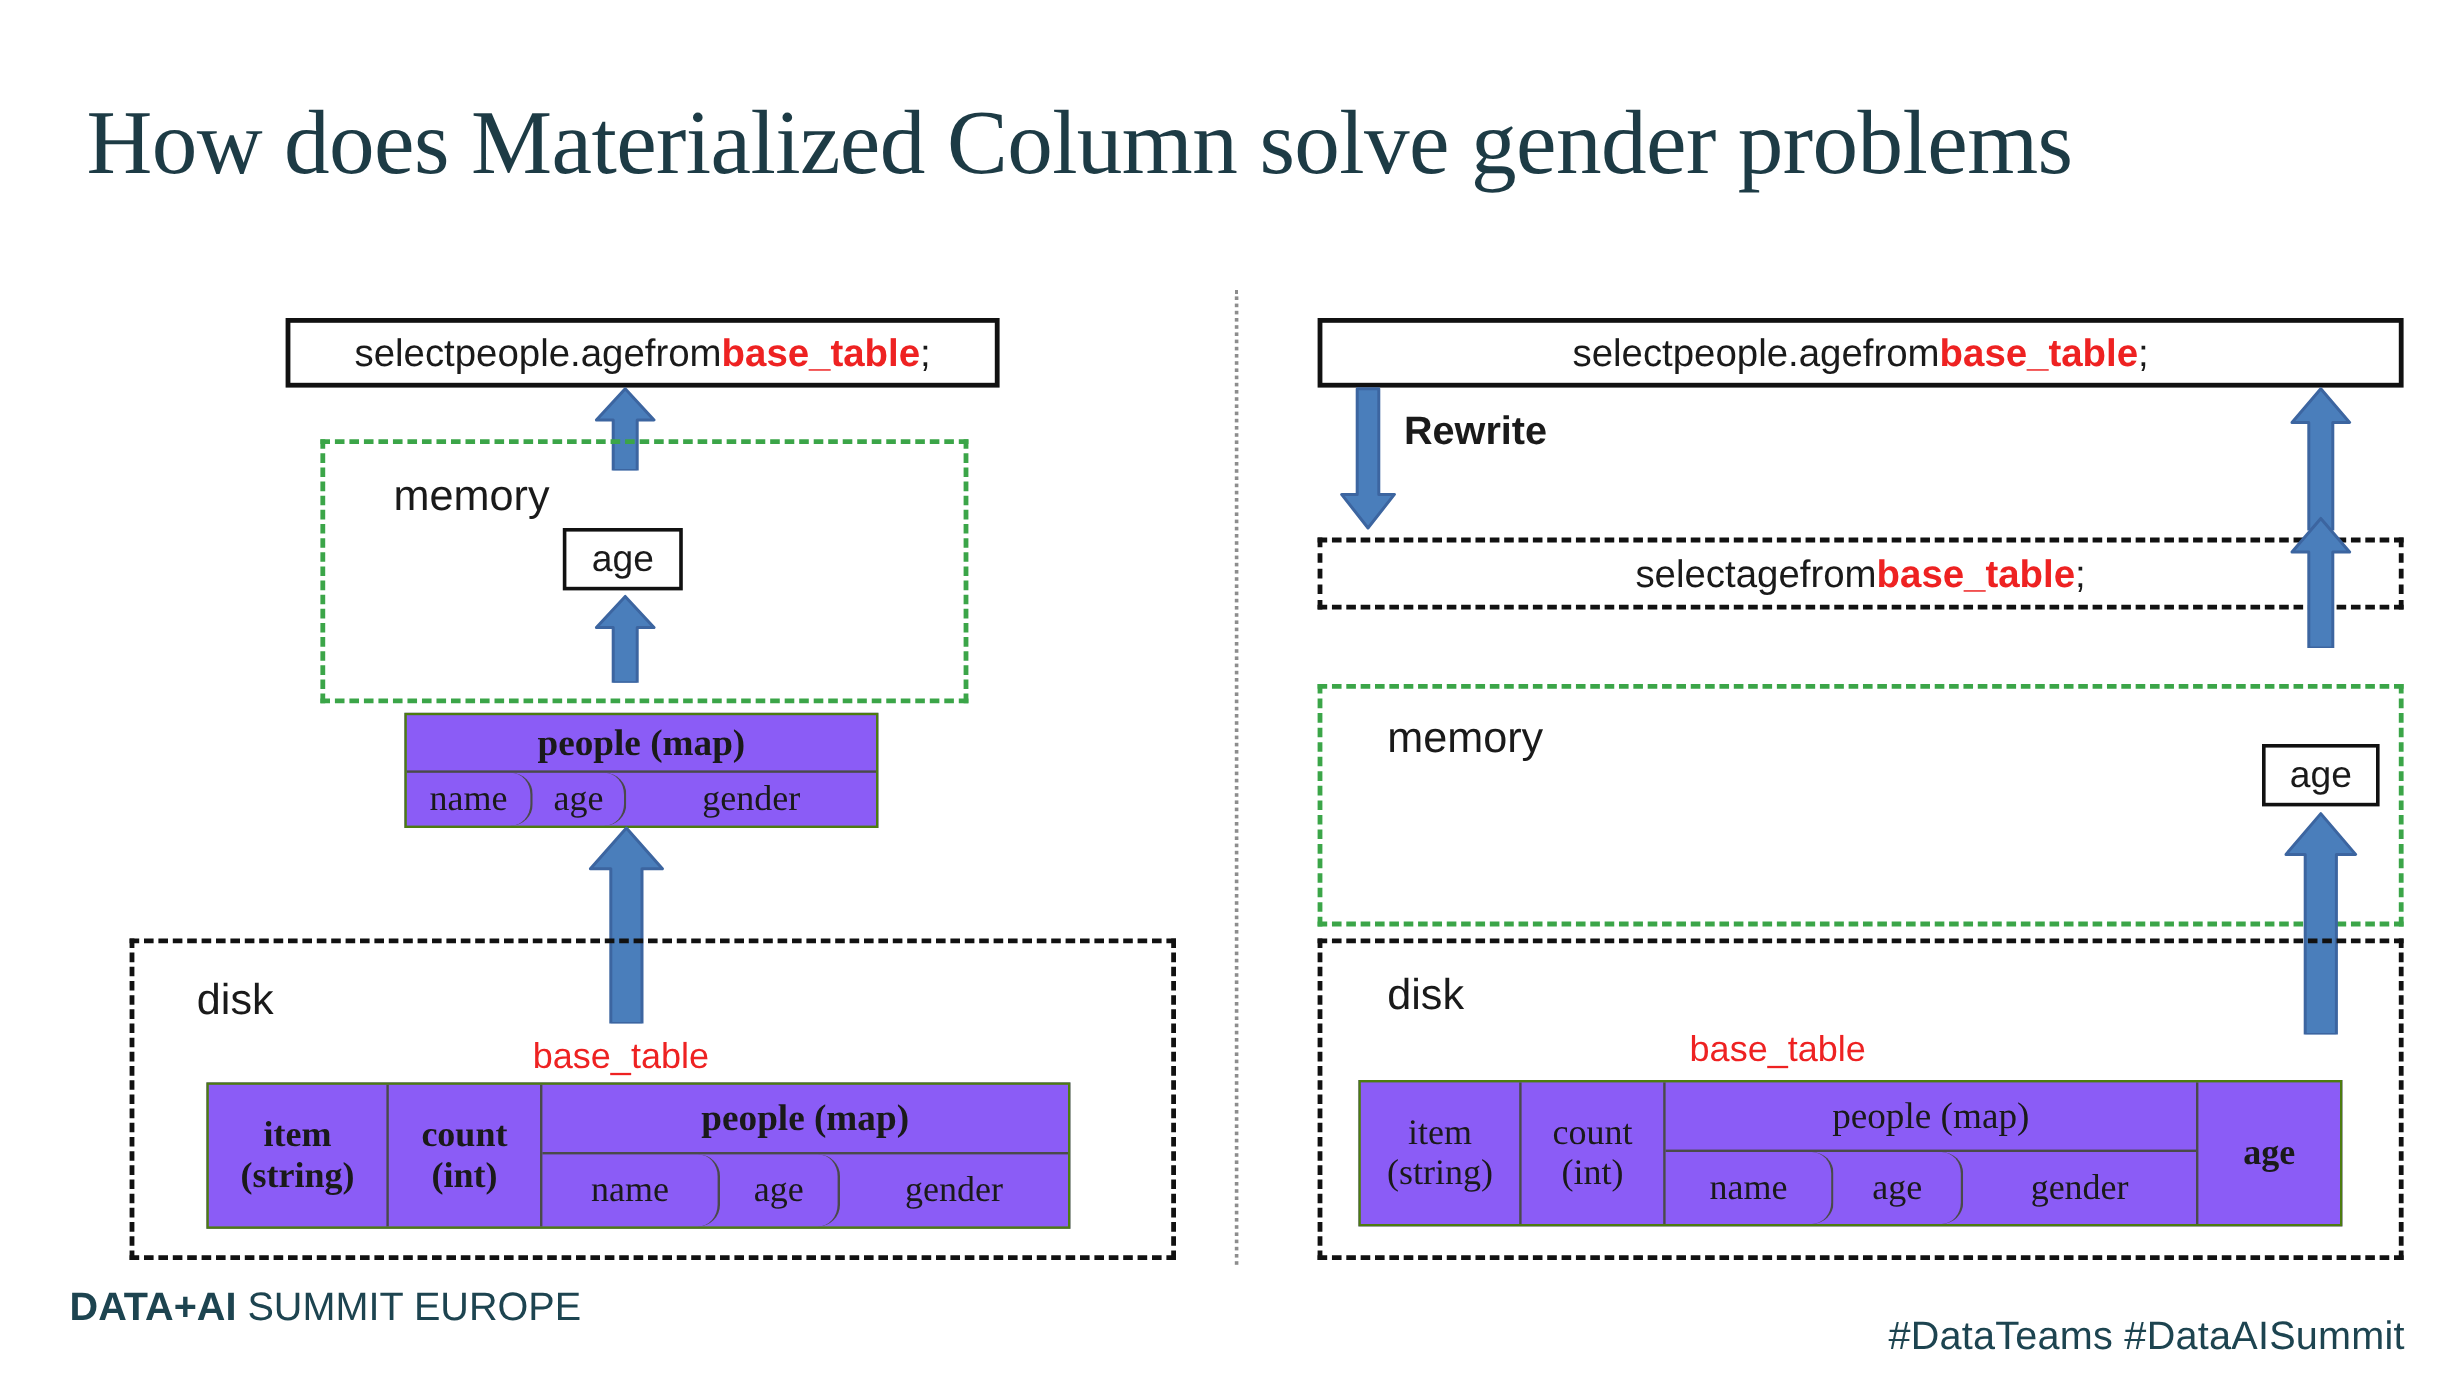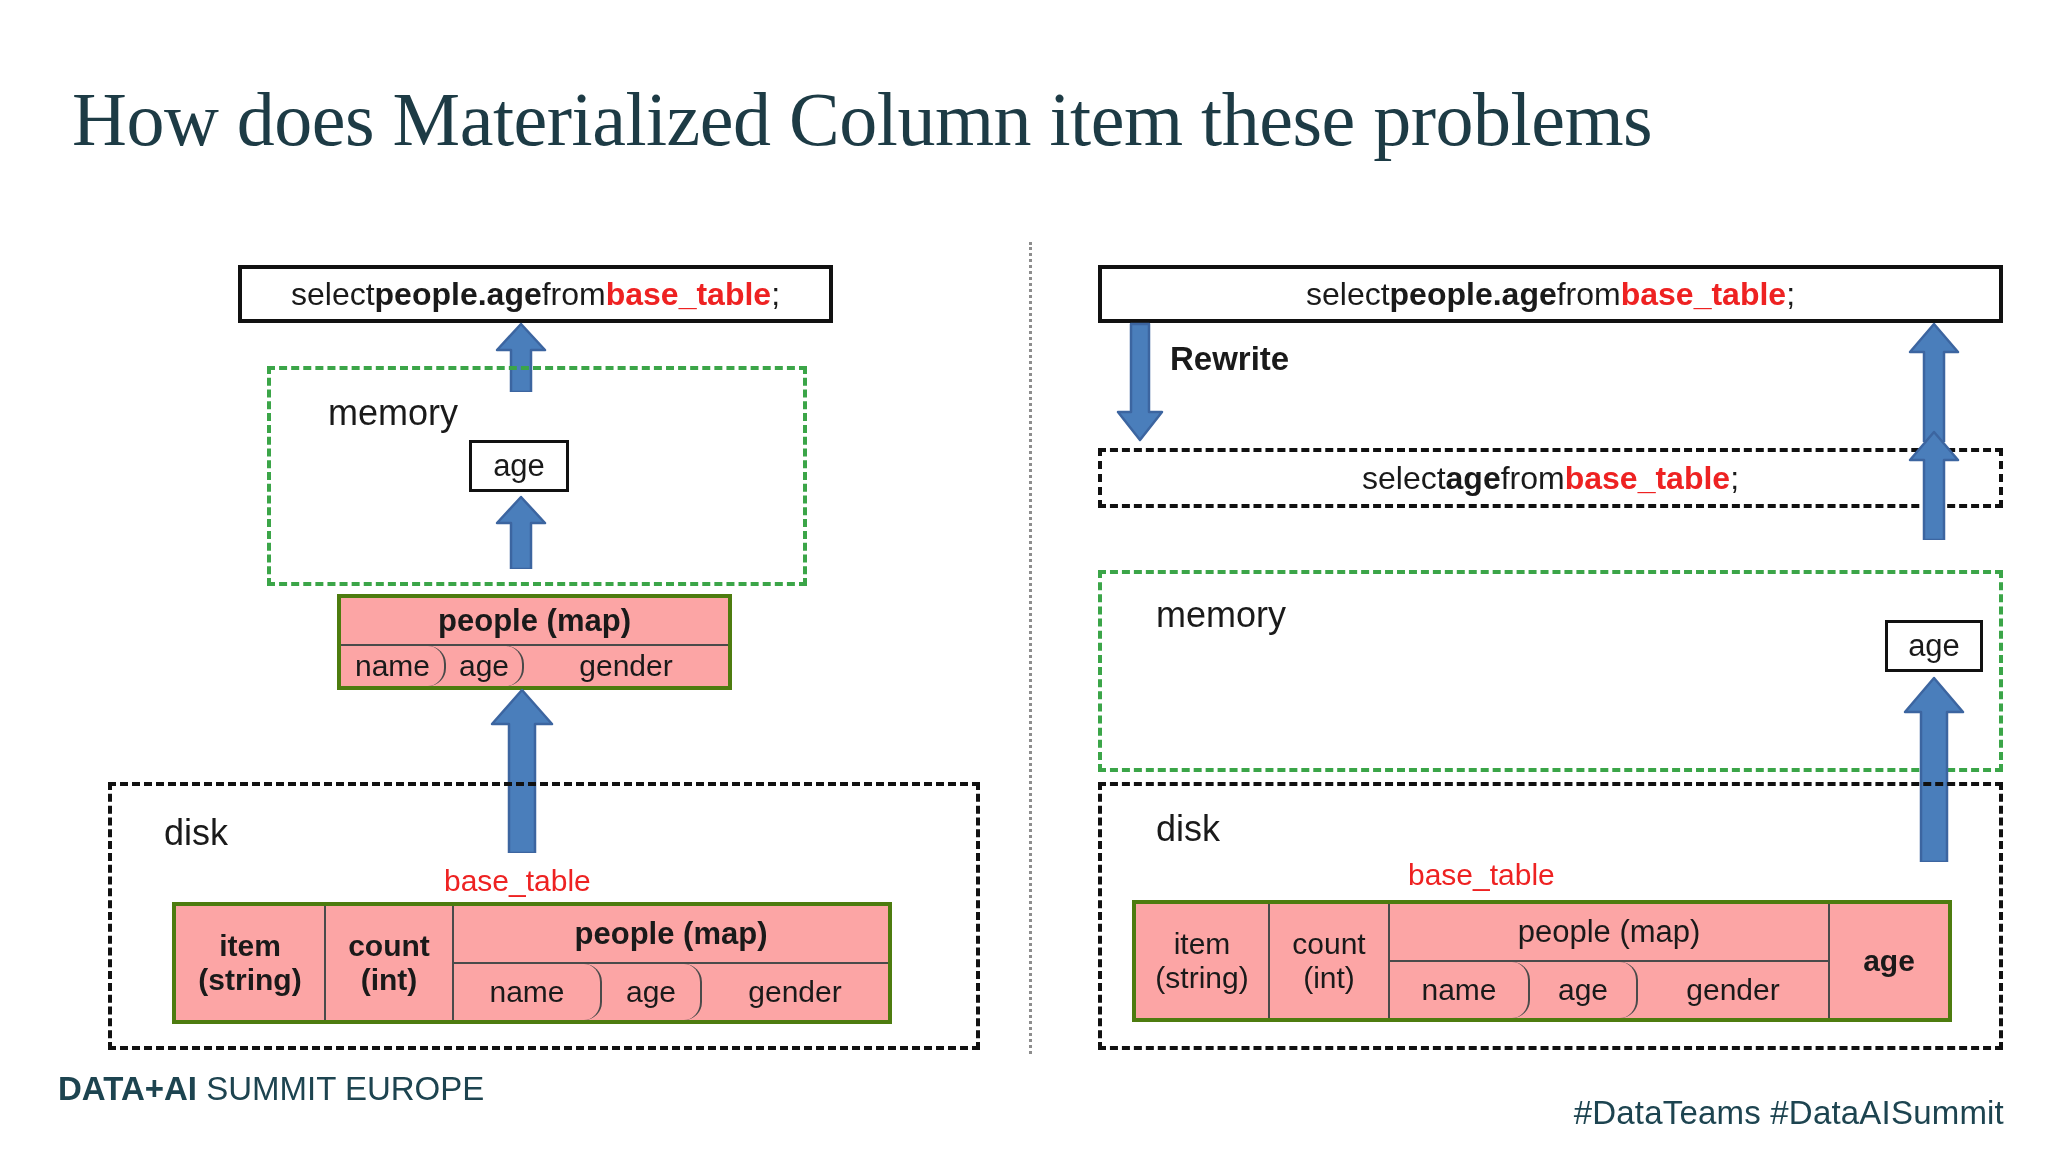--- a/index.html
+++ b/index.html
@@ -43,21 +43,21 @@
   .box{position:absolute;box-sizing:border-box;background:#ffffff;}
   .solid-box{border:4px solid #111111;}
   .dash-black{border:4px dashed #111111;background:transparent;}
   .dash-green{border:4px dashed #3ba548;background:transparent;}
 
   .query-text{
     display:flex;align-items:center;justify-content:center;
     width:100%;height:100%;
     font-size:32px;color:#1a1a1a;white-space:nowrap;
   }
-  .query-text .b{font-weight:bold;}
+  .query-text .b{font-weight:normal;}
   .query-text .red{color:#ee2222;font-weight:bold;}
   .query-text .semi{color:#1a1a1a;font-weight:normal;}
 
   .zone-label{
     position:absolute;
     font-size:36px;color:#1a1a1a;
   }
   .tbl-name{
     position:absolute;
     font-size:30px;color:#ee2222;white-space:nowrap;
@@ -67,22 +67,23 @@
   .age-chip{
     position:absolute;box-sizing:border-box;
     border:3px solid #111111;background:#fff;
     display:flex;align-items:center;justify-content:center;
     font-size:31px;color:#1a1a1a;
   }
 
   
   .schema{
     position:absolute;box-sizing:border-box;
-    border:4px solid #4d7c0f;background:#fca5a5;
+    border:2px solid #4d7c0f;background:#8b5cf6;
     display:flex;
+    font-family:Liberation Serif, serif;
   }
   .col{
     box-sizing:border-box;
     border-right:2px solid #4a4a4a;
     display:flex;flex-direction:column;
     justify-content:center;align-items:center;
     text-align:center;
     font-size:30px;color:#1a1a1a;
     line-height:1.12;
   }
@@ -119,21 +120,21 @@
     position:absolute;
     font-size:33px;color:#1d4450;white-space:nowrap;
   }
   .footer-txt .hv{font-weight:bold;}
   #footer-left{left:58px;top:1070px;}
   #footer-right{right:44px;top:1094px;font-weight:normal;letter-spacing:0.2px;}
 </style>
 </head>
 <body>
 
-<div id="slide-title">How does Materialized Column item these problems</div>
+<div id="slide-title">How does Materialized Column solve gender problems</div>
 
 <div id="stage">
 
   <div id="panel-divider"></div>
 
   <div class="panel" id="panel-left">
 
     <div class="box solid-box" style="left:226px;top:265px;width:595px;height:58px;">
       <div class="query-text">
         <span class="semi">select </span>

